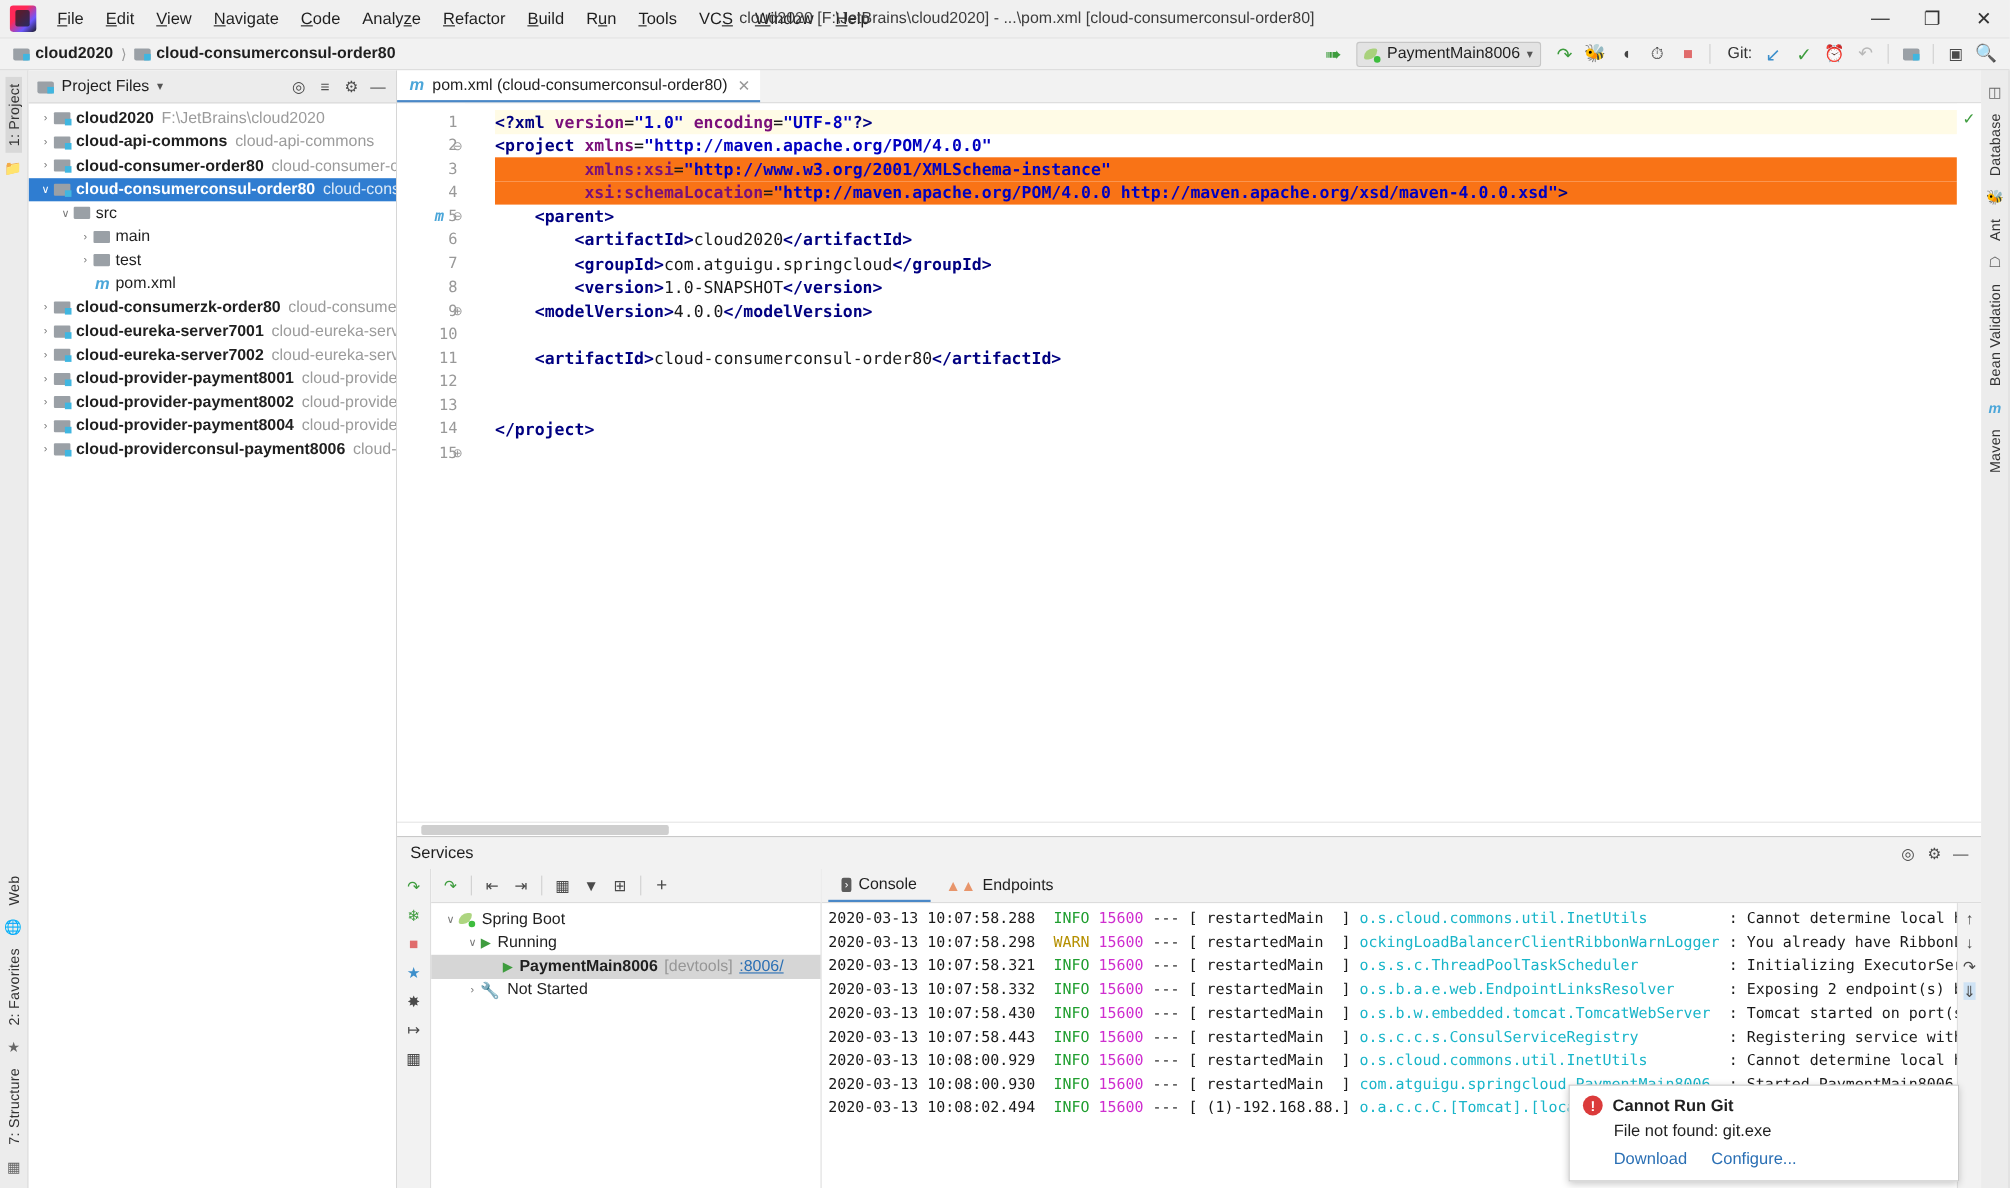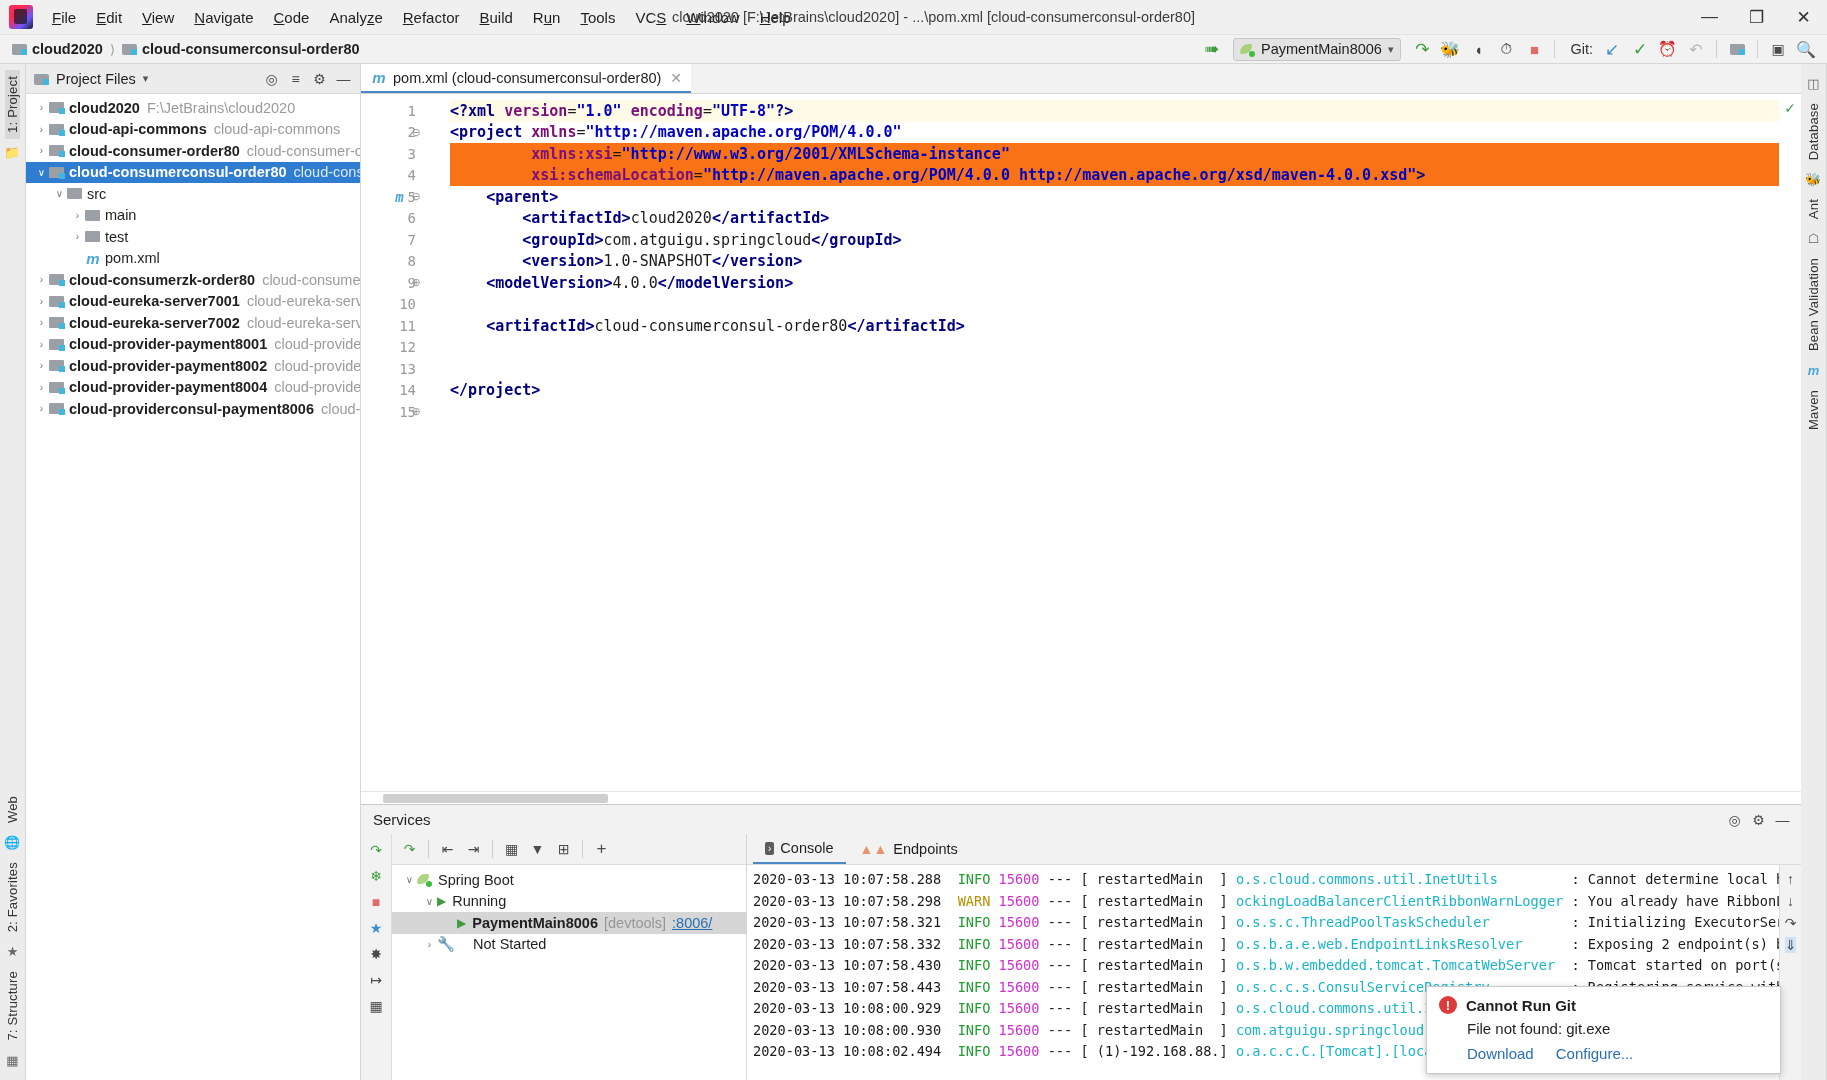--- a/index.html
+++ b/index.html
@@ -159,21 +159,21 @@
   }
   .folds{ position:absolute; left:49px; top:6px; width:12px; }
   .fold{ height:21.5px; display:flex;align-items:center;justify-content:center;color:#9b9b9b;font-size:11px;}
   #hscroll{
     height:13px;background:#fff;border-top:1px solid #e6e6e6;position:relative;
   }
   #hscroll .thumb{ position:absolute;left:22px;top:2px;height:9px;width:225px;background:#cfcfcf;border-radius:2px;}
 
   
   #services{
-    height:276px; background:#f2f2f2; border-top:1px solid #c9c9c9; display:flex;flex-direction:column;
+    height:320px; background:#f2f2f2; border-top:1px solid #c9c9c9; display:flex;flex-direction:column;
   }
   #svc-header{ height:29px; display:flex;align-items:center;padding:0 8px 0 12px;font-size:15px;}
   #svc-header .hdr-icos{margin-left:auto;}
   #svc-body{ flex:1; display:flex; min-height:0;}
   #svc-toolbar{
     width:31px; background:#f2f2f2; display:flex;flex-direction:column;align-items:center;padding-top:4px;gap:2px;
     border-right:1px solid #dcdcdc;
   }
   .sv-ico{width:25px;height:24px;display:flex;align-items:center;justify-content:center;font-size:14px;color:#4b4b4b;}
   #svc-tree-wrap{ width:355px; background:#fff; border-right:1px solid #d6d6d6; display:flex;flex-direction:column;}
@@ -522,21 +522,21 @@
               <div class="snode sel" style="padding-left: 50px;">
                 <span class="arrow"></span>
                 <span class="play">▶</span>
                 <span style="margin-left:6px;font-weight:bold;">PaymentMain8006</span>
                 <span class="dim" style="margin-left:6px;">[devtools]</span>
                 <span class="link" style="margin-left:6px;">:8006/</span>
               </div>
               <div class="snode" style="padding-left: 30px;">
                 <span class="arrow">›</span>
                 <span style="color:#5a5a5a;">🔧</span>
-                <span style="margin-left:18px;">Not Started</span>
+                <span style="margin-left:6px;">Not Started</span>
               </div>
             </div>
         </div>
 
         <div id="console-col">
           <div id="console-tabs">
             <div class="ctab sel">
               <span style="background:#5c5c5c;color:#fff;font-size:10px;padding:1px 3px;border-radius:2px;">›</span>
               <span>Console</span>
             </div>

